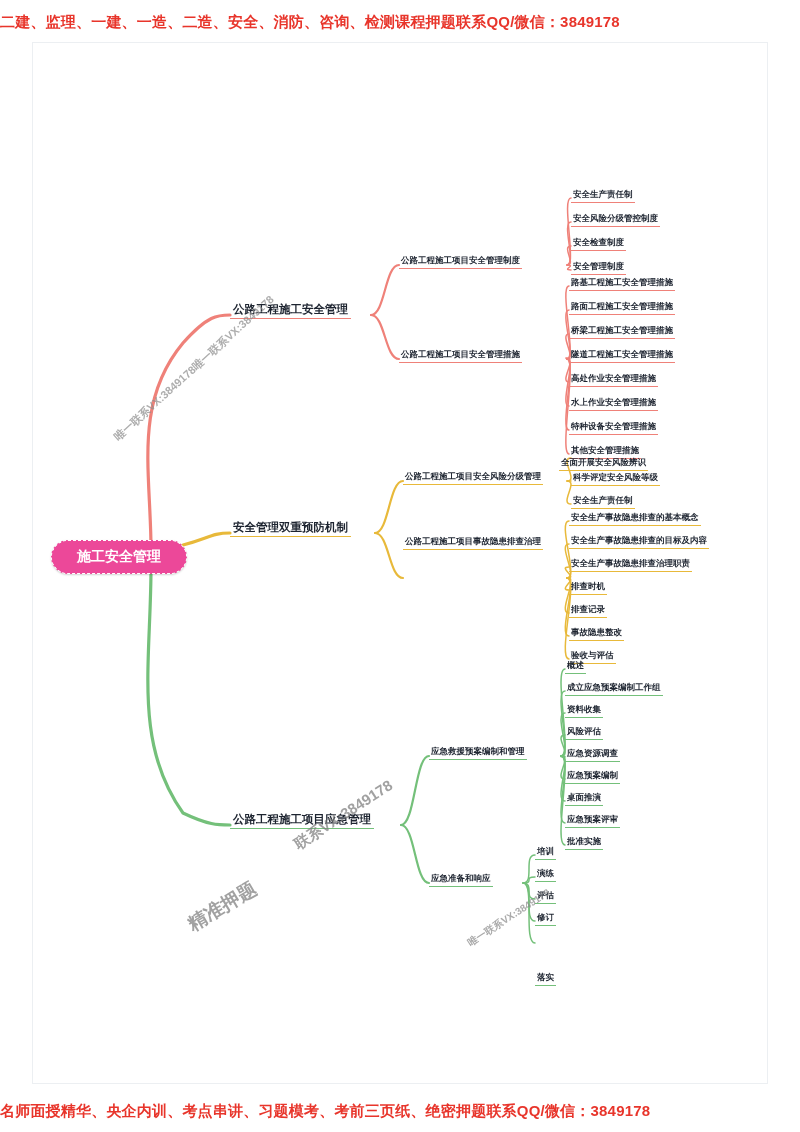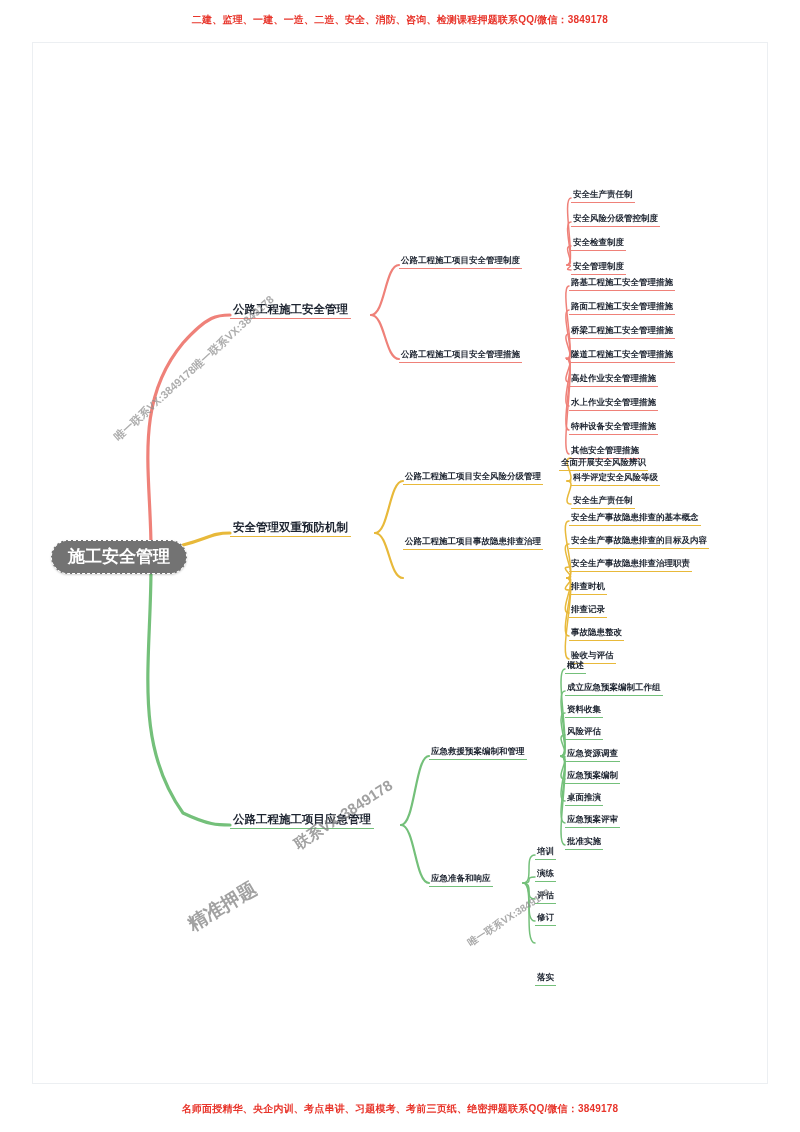--- a/index.html
+++ b/index.html
@@ -14,24 +14,24 @@
     width: 800px;
     height: 1132px;
     background: #ffffff;
     overflow: hidden;
   }
   
   .promo {
     position: absolute;
     left: 0;
     width: 800px;
-    text-align: center;
+    text-align: left;
     color: #e8352b;
     font-weight: bold;
-    font-size: 10px;
+    font-size: 15px;
     letter-spacing: 0.2px;
     white-space: nowrap;
   }
   #promo-top { top: 13px; }
   #promo-bottom { top: 1102px; }
 
   
   #canvas {
     position: absolute;
     left: 32px;
@@ -56,25 +56,25 @@
     position: absolute;
     white-space: nowrap;
     box-sizing: border-box;
   }
   
   #root-node {
     left: 18px;
     top: 497px;
     width: 136px;
     height: 34px;
-    background: #737373;
+    background: #ec4899;
     border: 1.5px dashed #ffffff;
     border-radius: 17px;
     color: #ffffff;
-    font-size: 17px;
+    font-size: 14px;
     font-weight: bold;
     line-height: 31px;
     text-align: center;
     box-shadow: 0 1px 2px rgba(0,0,0,0.18);
   }
   
   .lvl1 {
     font-size: 11.5px;
     font-weight: bold;
     color: #1d2430;

